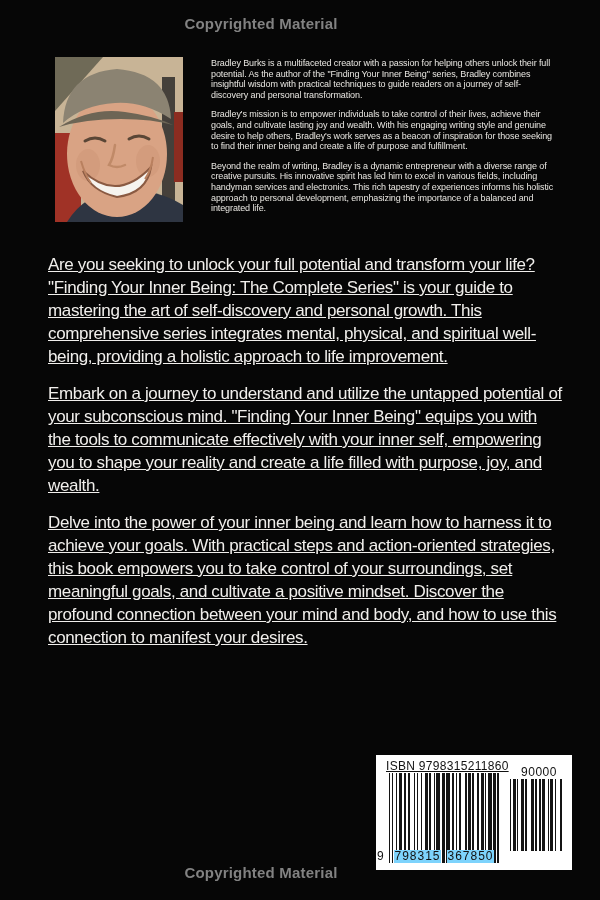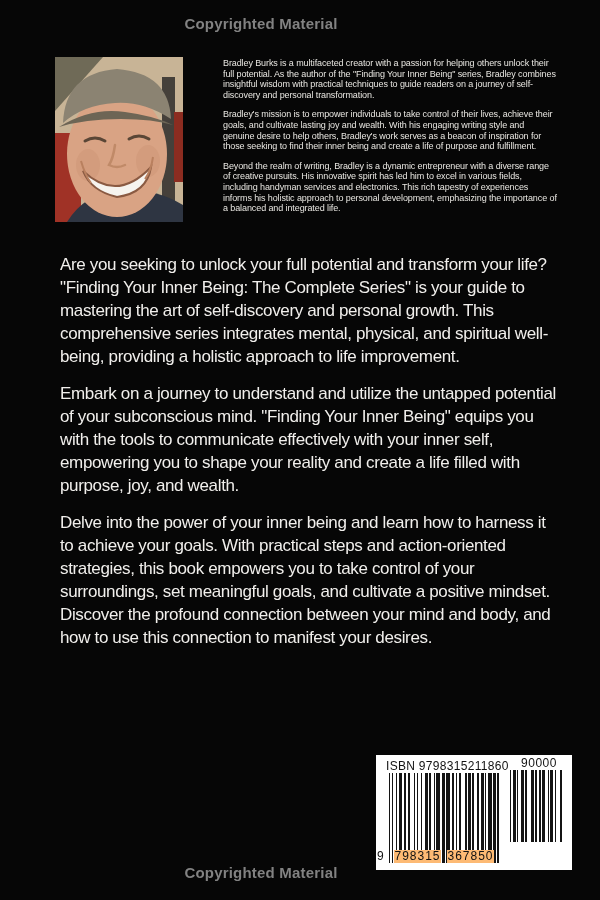--- a/index.html
+++ b/index.html
@@ -26,61 +26,62 @@
     width:128px;height:165px;
     overflow:hidden;
   }
   .author-photo svg{display:block;width:100%;height:100%;}
 
   .author-bio{
     position:absolute;left:207px;top:58px;width:350px;
     color:#e8e6e1;
     font-size:9px;line-height:10.6px;letter-spacing:-.1px;
   }
-  .author-bio p{margin:0 0 9px 16px;}
+  .author-bio p{margin:0 0 9px 4px;}
 
   .book-description{
     position:absolute;left:44px;top:253px;width:518px;
     color:#f1efec;
     font-size:17px;line-height:23px;letter-spacing:-.35px;
   }
-  .book-description p{margin:0 0 14px 16px;}
+  .book-description p{margin:0 0 14px 4px;text-decoration:underline;}
 
   .barcode-panel{
     position:absolute;left:376px;top:755px;
     width:196px;height:115px;
     background:#ffffff;
     color:#121212;
   }
   .isbn-label{
     position:absolute;left:10px;top:4px;
     font-size:12px;letter-spacing:.3px;
     white-space:nowrap;
+    text-decoration:underline;
   }
   .ean-barcode{
     position:absolute;left:13px;top:18px;
     width:110px;height:90px;
   }
   .bars{position:absolute;left:0;top:0;right:0;bottom:0;font-size:0;}
   .bars i{display:inline-block;height:100%;vertical-align:top;}
   .bars i.b{background:#141414;}
   .digit-box{
     position:absolute;bottom:0;height:13px;
-    background:#fdba74;
+    background:#7dd3fc;
     font-size:12px;line-height:13px;text-align:center;
     letter-spacing:1px;
   }
   .digit-g1{left:5px;width:47px;}
   .digit-g2{left:58px;width:47px;}
   .digit-lead{
     position:absolute;left:-12px;bottom:0;
     font-size:12px;line-height:13px;
   }
   .supplement-barcode{
-    position:absolute;left:134px;top:2px;width:58px;
+    position:absolute;left:134px;top:11px;width:58px;
   }
   .supplement-label{
     font-size:12px;line-height:12px;text-align:center;
     letter-spacing:.5px;
   }
   .supplement-bars{position:relative;height:72px;margin-top:1px;font-size:0;}
   .supplement-bars i{display:inline-block;height:100%;vertical-align:top;}
   .supplement-bars i.b{background:#141414;}
 </style>
 </head>

